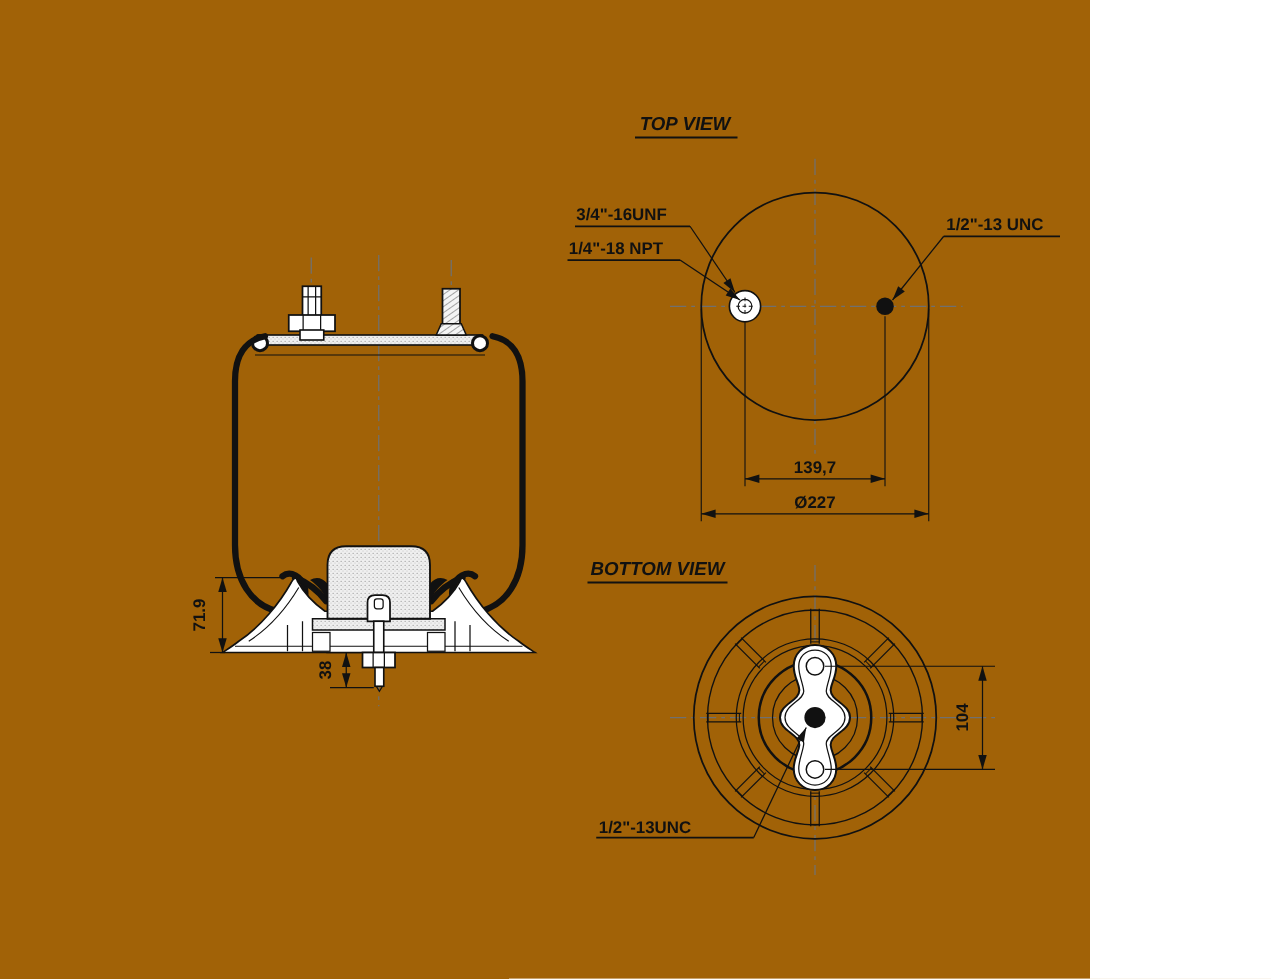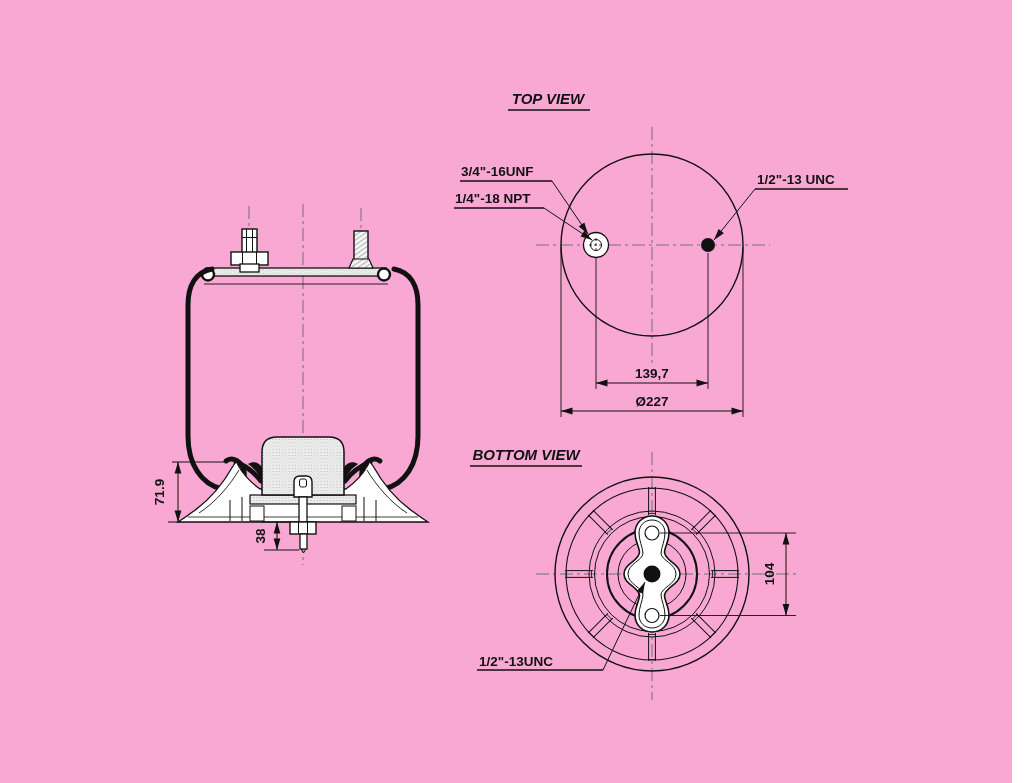--- a/index.html
+++ b/index.html
@@ -1,16 +1,16 @@
 <!DOCTYPE html>
 <html><head>
 <meta charset="utf-8">
 <style>
   html,body{margin:0;padding:0;background:#ffffff;}
-  .stage{position:relative;width:1012px;height:783px;background:#f9a8d4;overflow:hidden;}
+  .stage{position:relative;width:872px;height:783px;background:#a16207;overflow:hidden;}
   svg{display:block;}
   text{fill:#111;font-family:"Liberation Sans",sans-serif;}
   .t-dim{font-size:13.5px;font-weight:bold;}
   .t-label{font-size:13.5px;font-weight:bold;}
   .t-title{font-size:15px;font-weight:bold;font-style:italic;}
   .ln{stroke:#111;fill:none;}
   .thin{stroke-width:1;}
   .cl{stroke:#707070;stroke-width:1;fill:none;stroke-dasharray:13 4 3 4;}
   .thick{stroke:#111;stroke-width:5;fill:none;stroke-linecap:round;}
 </style>

